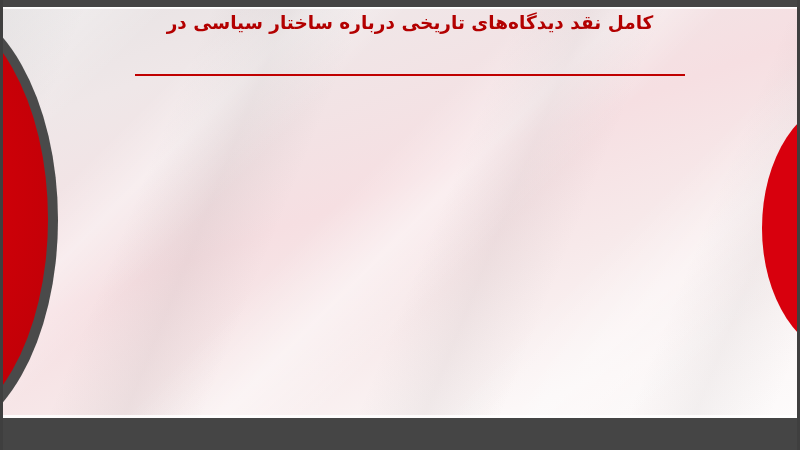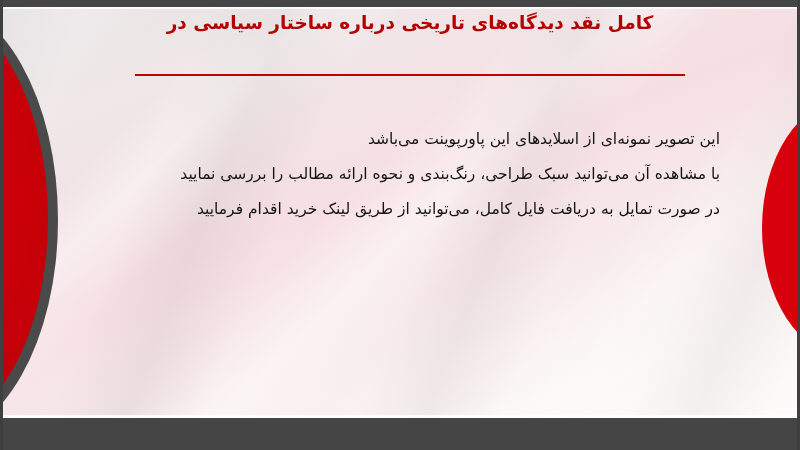--- a/index.html
+++ b/index.html
@@ -170,24 +170,19 @@
 
   <div class="left-ellipse-outline"></div>
   <div class="left-ellipse"></div>
   <div class="right-ellipse"></div>
 
   <div class="title-block">
     <div class="title-line">کامل نقد دیدگاه‌های تاریخی درباره ساختار سیاسی در</div>
   </div>
   <div class="title-rule"></div>
 
-  <div class="body-block">
-    <div class="body-line">این تصویر نمونه‌ای از اسلایدهای این پاورپوینت می‌باشد</div>
-    <div class="body-line">با مشاهده آن می‌توانید سبک طراحی، رنگ‌بندی و نحوه ارائه مطالب را بررسی نمایید</div>
-    <div class="body-line">در صورت تمایل به دریافت فایل کامل، می‌توانید از طریق لینک خرید اقدام فرمایید</div>
-  </div>
 
   <div class="band-top"></div>
   <div class="band-bottom"></div>
   <div class="band-left"></div>
   <div class="band-right"></div>
 
 </div>
 
 </body></html>

